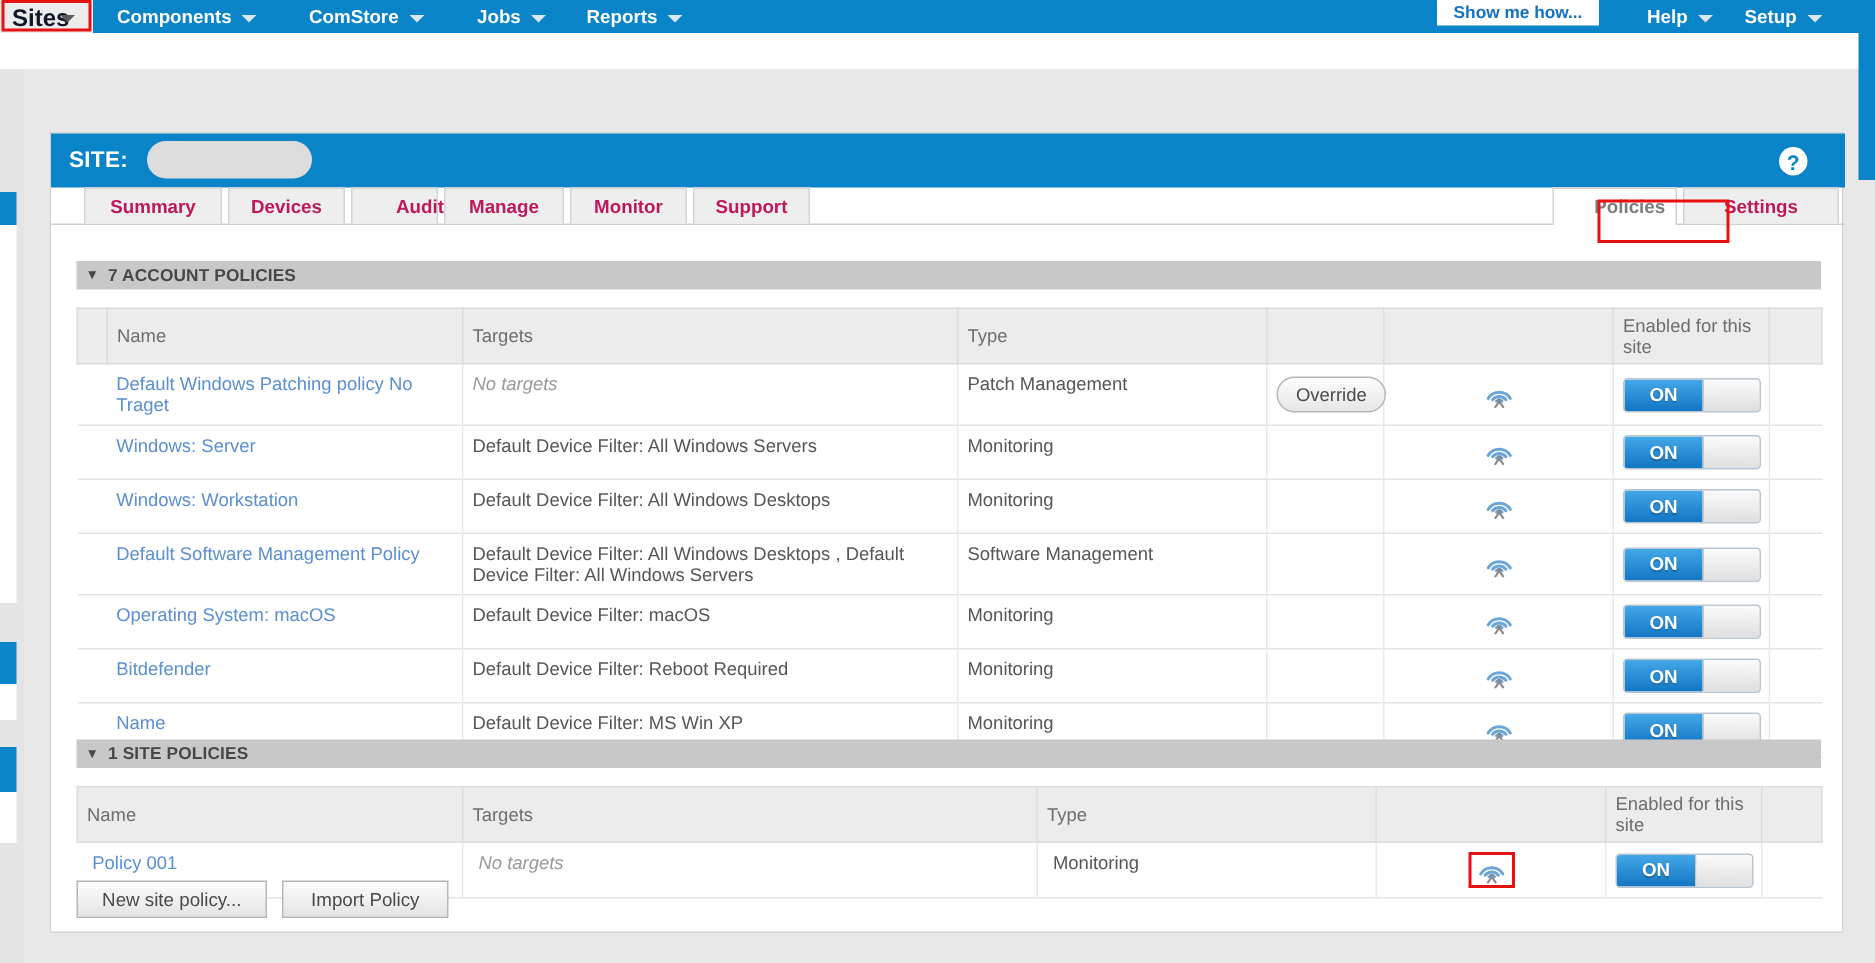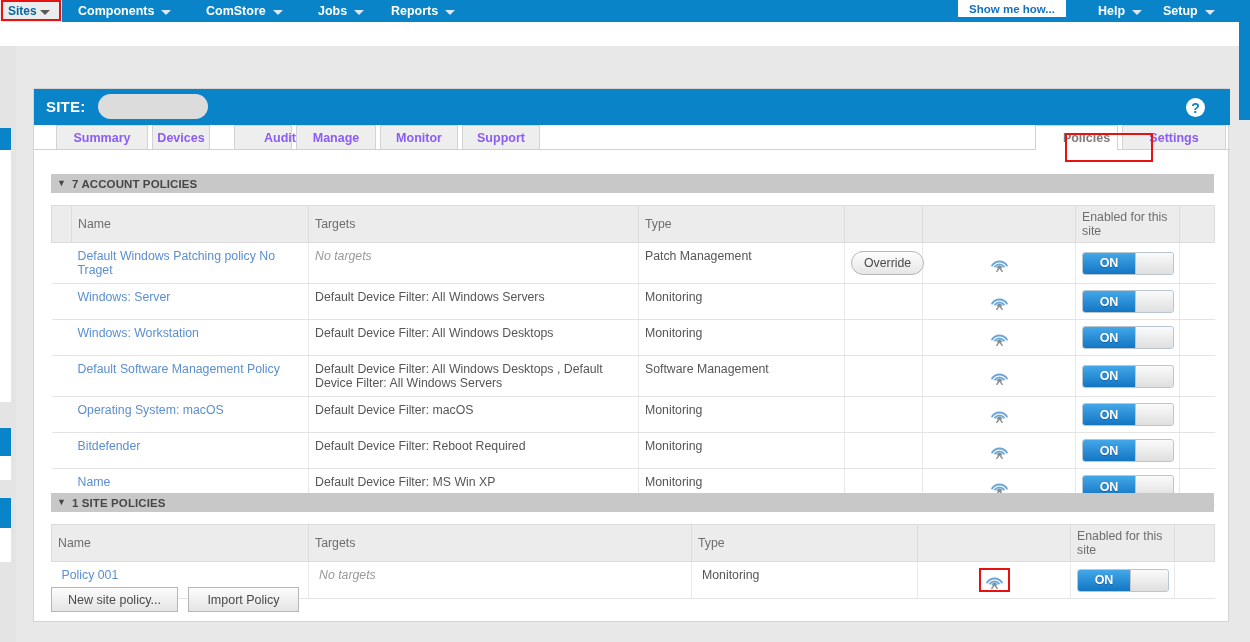--- a/index.html
+++ b/index.html
@@ -21,21 +21,21 @@
     position: absolute; left: 0; top: 0; width: 62px; height: 22px;
     background: #ececec;
     display: flex; align-items: center; justify-content: center;
   }
   .nav-sites-box {
     position: absolute; left: 1px; top: 0px; width: 60px; height: 21px;
     border: 2px solid #e81111;
     box-sizing: border-box;
   }
   .nav-sites-label {
-    color: #0369a1; font-size: 12px; font-weight: bold;
+    color: #0f172a; font-size: 16px; font-weight: bold;
     position: absolute; left: 8px; top: 4px;
   }
   .nav-item {
     position: absolute; top: 0; height: 22px;
     color: #ffffff; font-size: 12.5px; font-weight: bold;
     display: flex; align-items: center; gap: 7px;
     white-space: nowrap;
   }
   .caret-dn {
     width: 0; height: 0;
@@ -117,21 +117,21 @@
   }
   #tab-underline {
     position: absolute; left: 0px; top: 60px; width: 1196px; height: 1px;
     background: #d0d0d0;
   }
   .tab {
     position: absolute; top: 0px; height: 24px;
     background: #eeeeee;
     border: 1px solid #d3d3d3;
     border-bottom: none;
-    color: #8b5cf6; font-size: 12.5px; font-weight: bold;
+    color: #be185d; font-size: 12.5px; font-weight: bold;
     display: flex; align-items: center; justify-content: center;
     white-space: nowrap;
   }
   .tab.active {
     background: #ffffff;
     color: #7c7c7c;
     height: 25px;
     z-index: 3;
   }
   #policies-annot {
@@ -318,21 +318,21 @@
     <span id="site-label">SITE:</span>
     <div id="site-redact"></div>
     <div id="help-icon">?</div>
   </div>
 
   <div id="tab-underline"></div>
   <div id="tabstrip">
     <div class="tab" style="left:22px;width:92px;">
         <span>Summary</span>
       </div>
-    <div class="tab" style="left:118px;width:58px;justify-content:center;">
+    <div class="tab" style="left:118px;width:78px;justify-content:center;">
         <span>Devices</span>
       </div>
     <div class="tab" style="left:200px;width:58px;padding-left:34px;">
         <span>Audit</span>
       </div>
     <div class="tab" style="left:262px;width:80px;">
         <span>Manage</span>
       </div>
     <div class="tab" style="left:346px;width:78px;">
         <span>Monitor</span>

